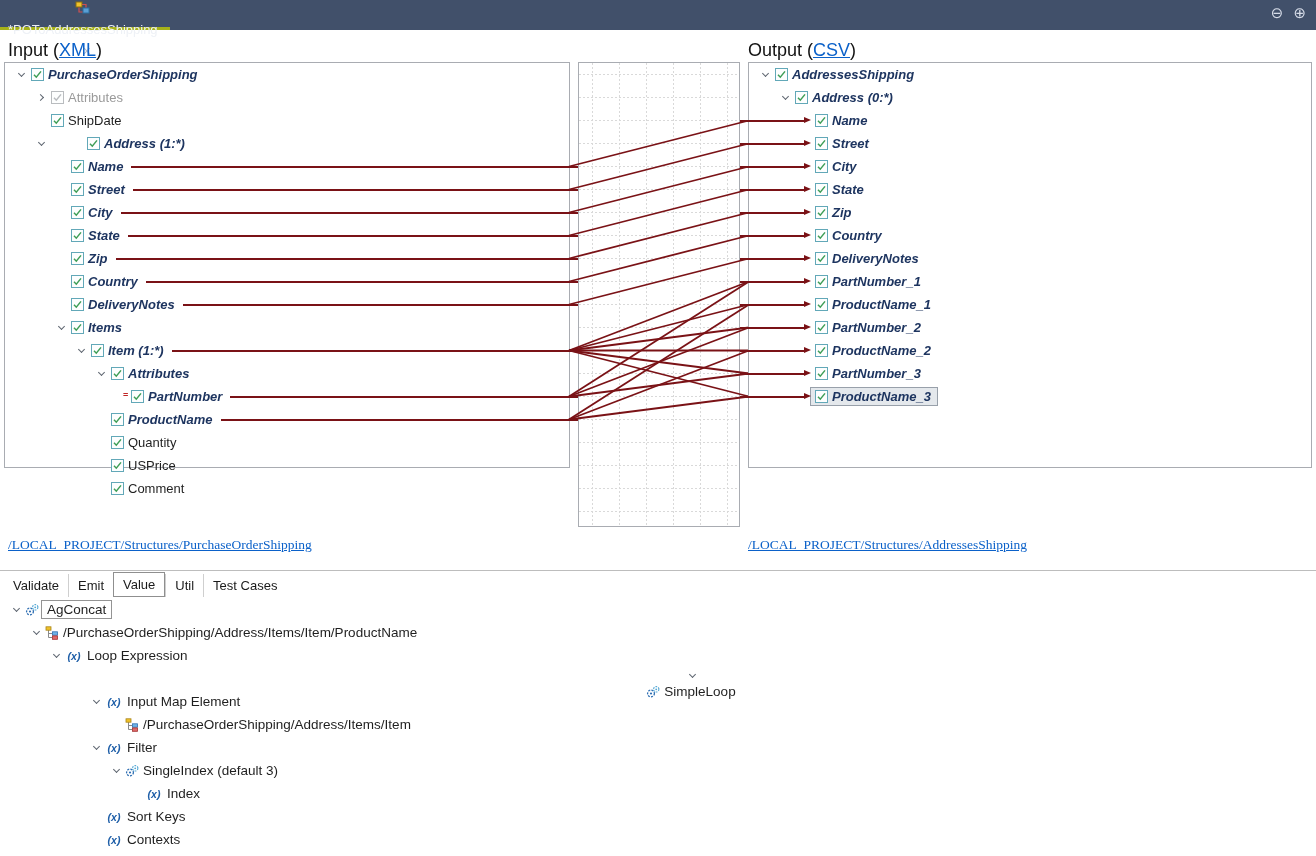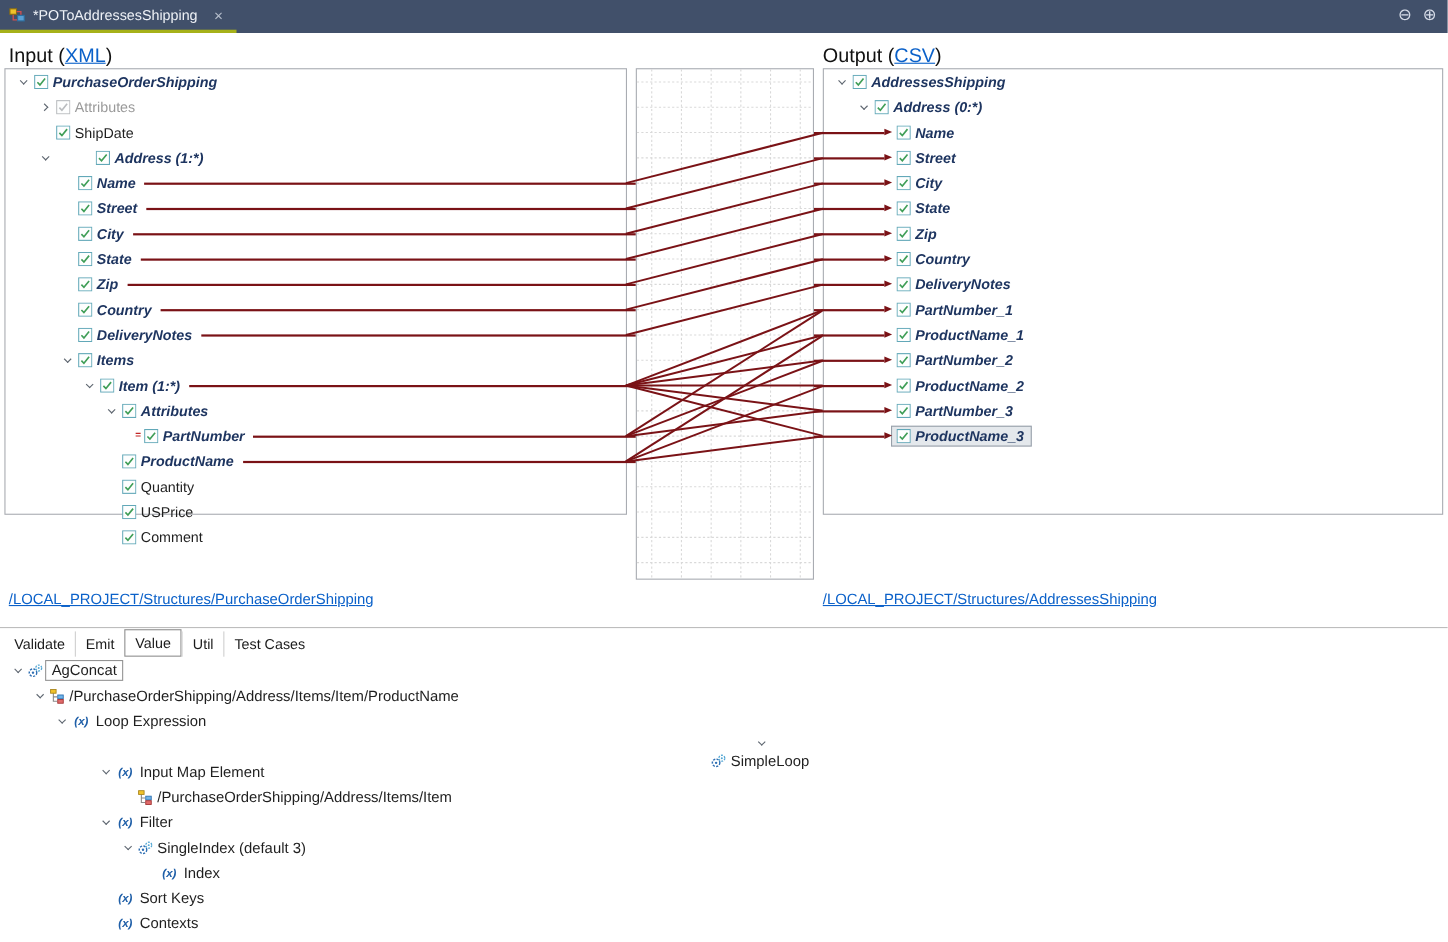--- a/index.html
+++ b/index.html
@@ -22,21 +22,21 @@
   .doctab .title{color:#eef1f6;font-size:13px;}
   .doctab .close{color:#b3bcca;font-size:14px;margin-left:8px;cursor:pointer;line-height:1;}
   .tabicon{display:flex;align-items:center;}
   .winbtns{position:absolute;right:10px;top:0;height:27px;display:flex;align-items:center;gap:10px;
            color:#d6dce8;font-family:"DejaVu Sans",sans-serif;font-size:15px;}
   .winbtns span{cursor:pointer;line-height:1;}
 
   
   .hdrlabel{position:absolute;top:40px;height:18px;font-size:18px;color:#111;white-space:nowrap;}
   .hdrlabel a{color:var(--link);text-decoration:underline;cursor:pointer;}
-  .pathrow{position:absolute;top:537px;height:18px;font-size:13.5px;white-space:nowrap;}
+  .pathrow{position:absolute;top:537px;height:18px;font-size:13.5px;white-space:nowrap;font-family:Liberation Serif, serif;}
   .pathlink{color:var(--link);text-decoration:underline;cursor:pointer;}
 
   
   .panel{position:absolute;top:62px;height:406px;border:1px solid #a9acb2;background:#fff;overflow:visible;}
   #panel-input{left:4px;width:566px;}
   #panel-output{left:748px;width:564px;}
   #canvas{position:absolute;left:578px;top:62px;width:162px;height:465px;border:1px solid #a9acb2;background:#fff;}
   #canvas svg{position:absolute;left:0;top:0;overflow:visible;}
   line.grid{stroke:#d9d9d9;stroke-width:1;stroke-dasharray:2 2;}
   line.wire{stroke:var(--wire);stroke-width:1.8;}
@@ -67,21 +67,21 @@
   .tab{padding:4px 9px;font-size:13px;color:#1a1a1a;border-left:1px solid #cfcfcf;line-height:15px;cursor:pointer;}
   .tab:first-child{border-left:none;}
   .tab.active{font-weight:normal;border:1px solid #8f8f8f;background:#fff;}
 
   #valuetree{position:absolute;left:0;top:598px;width:1316px;height:258px;font-size:13.5px;overflow:visible;}
 </style>
 </head>
 <body>
 
 <div class="titlebar" style="background: rgb(65, 80, 106);">
-  <div class="doctab" style="border-bottom-color: rgb(166, 177, 25);">
+  <div class="doctab" style="border-bottom-color: rgb(166, 177, 25); flex-direction: column;">
     <span class="tabicon">
       <svg width="15" height="15" viewBox="0 0 15 15">
         <rect x="1" y="2" width="6" height="5" fill="#f0c22a" stroke="#8a6d10"></rect>
         <rect x="8" y="8" width="6" height="5" fill="#5a9fd4" stroke="#2d6fa0"></rect>
         <path d="M7 4.5 H11 V7.5 M4 7.5 V12 H7.5" stroke="#d05050" fill="none" stroke-width="1.2"></path>
       </svg>
     </span>
     <span class="title">*POToAddressesShipping</span>
     <span class="close">×</span>
   </div>

